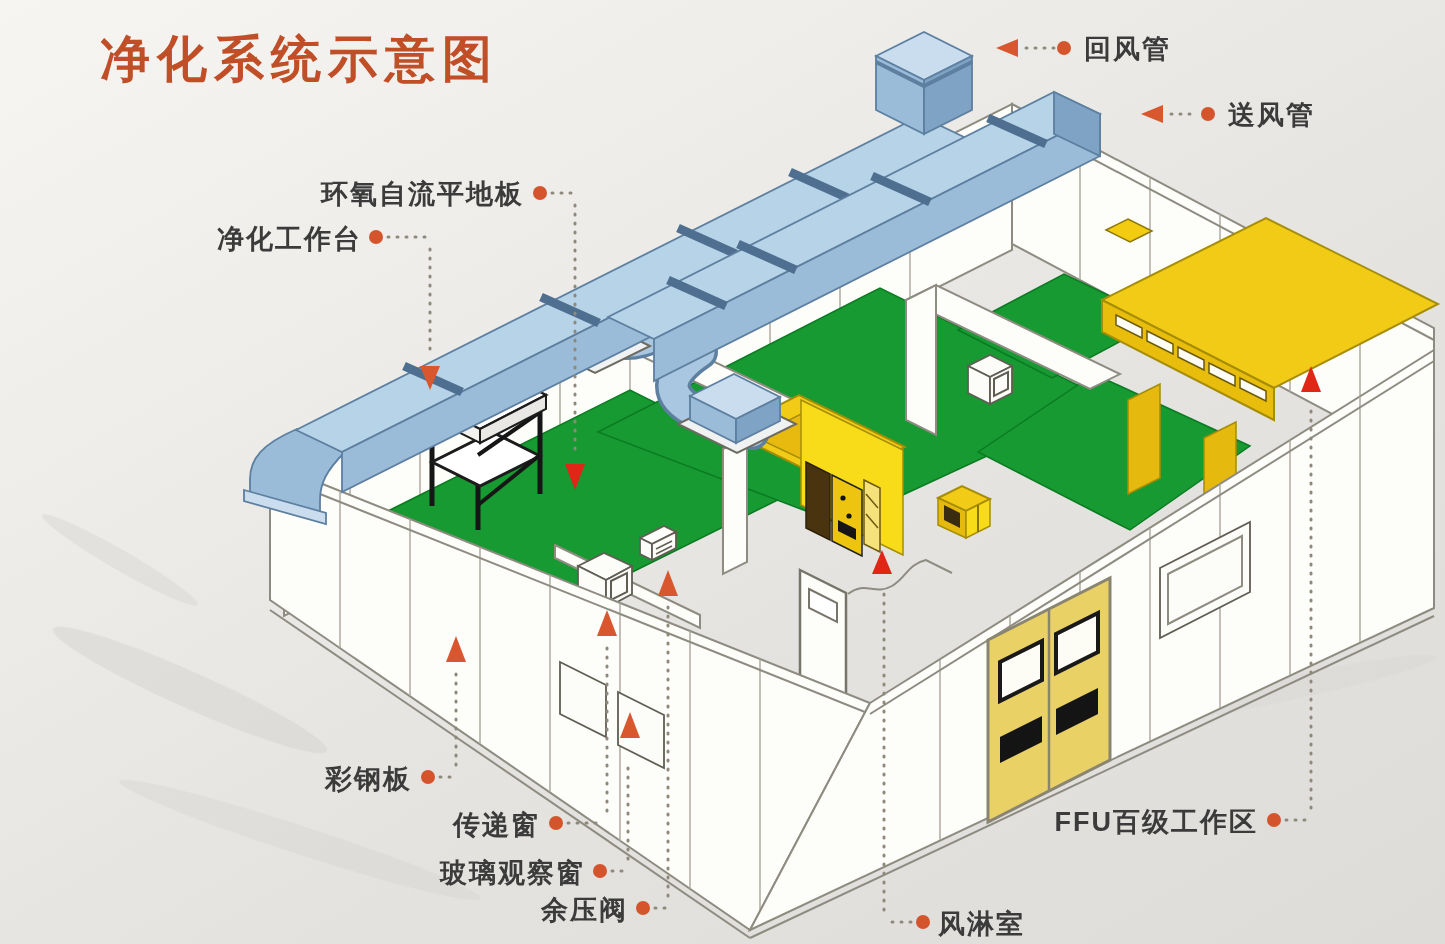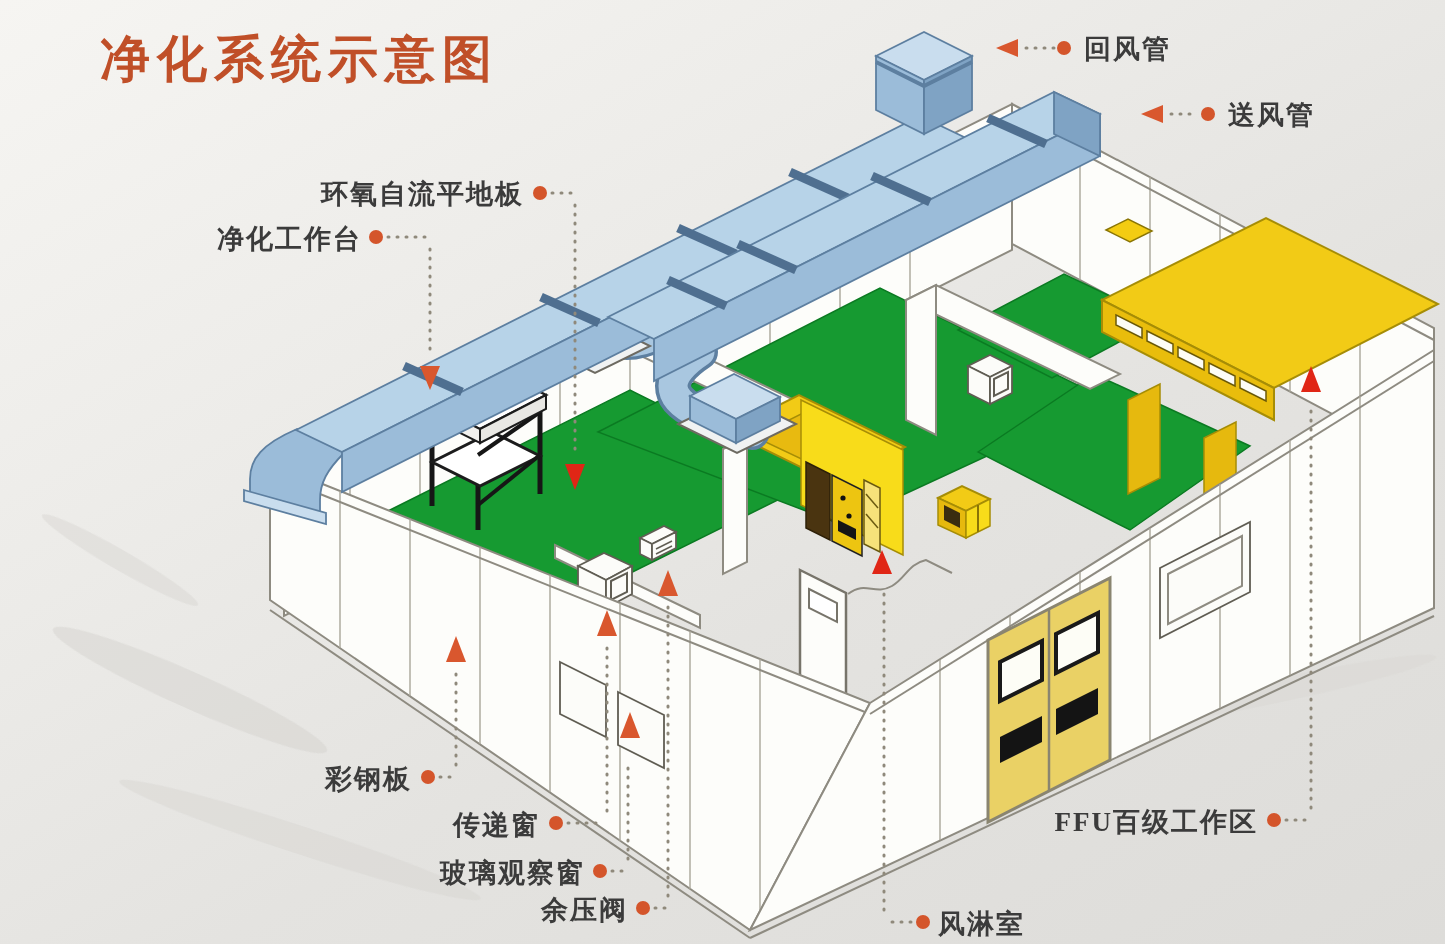--- a/index.html
+++ b/index.html
@@ -1,19 +1,19 @@
 <!DOCTYPE html>
 <html><head>
 <meta charset="utf-8">
 <style>
   html,body{margin:0;padding:0;background:#c9c8c5;}
   .stage{
     position:relative;width:1445px;height:944px;overflow:hidden;
     background:linear-gradient(150deg,#f6f5f2 0%,#ecebe8 35%,#e4e3e0 60%,#dddcd9 100%);
-    font-family:Liberation Serif, serif;
+    font-family:Liberation Sans, sans-serif;
   }
   svg{position:absolute;left:0;top:0;}
   .lbl{fill:#3b3b3b;font-size:27px;font-weight:bold;letter-spacing:2px;}
   .ttl{fill:#c04f28;font-size:50px;font-weight:bold;letter-spacing:7px;}
   .wall{fill:#fdfdfa;stroke:#8e8b81;stroke-width:2;}
   .seam{stroke:#a8a599;stroke-width:1.4;}
   .rail{stroke:#8e8b81;stroke-width:2;fill:none;}
   .green{fill:#169a31;stroke:#0b7a22;stroke-width:1.5;}
   .ducttop{fill:#b7d3e8;stroke:#5d7fa0;stroke-width:1.8;}
   .ductfront{fill:#9bbcd9;stroke:#5d7fa0;stroke-width:1.8;}

